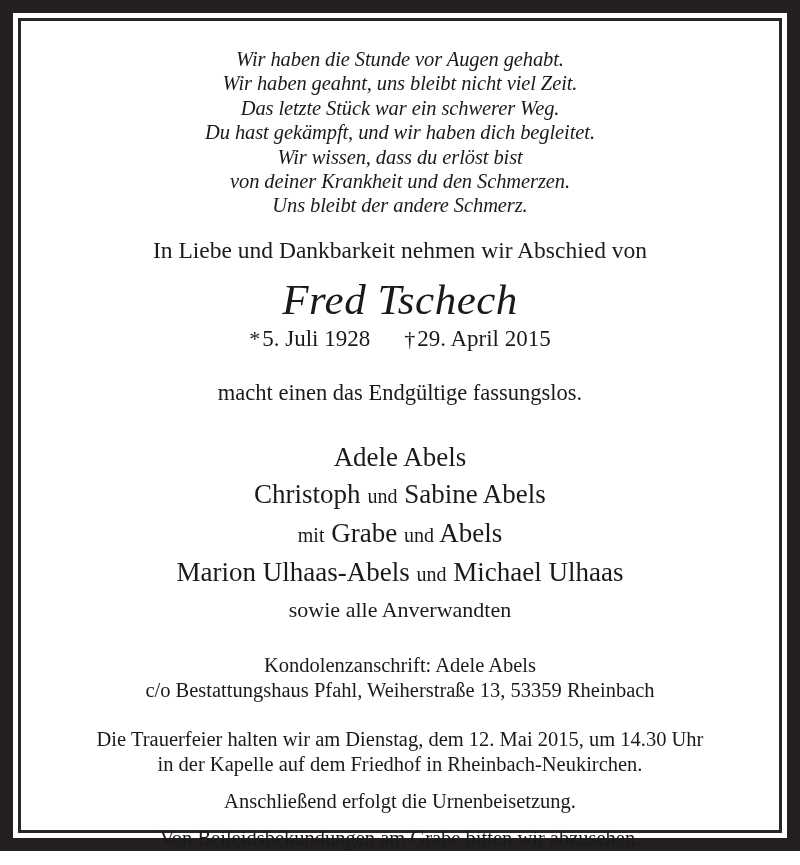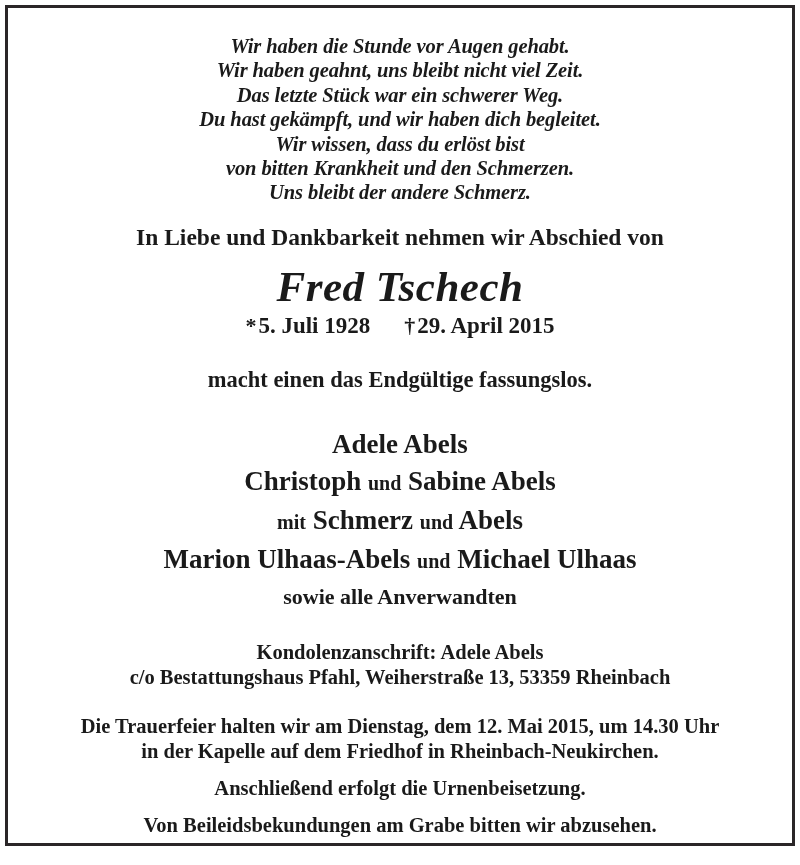--- a/index.html
+++ b/index.html
@@ -12,23 +12,23 @@
     font-family: "Liberation Serif", "DejaVu Serif", serif;
     color: #1a1a1a;
     -webkit-font-smoothing: antialiased;
   }
 
   .obituary-page {
     width: 800px;
     height: 851px;
     box-sizing: border-box;
     background: #231f20;      
+    padding: 13px;
     overflow: hidden;
     position: relative;
-    font-weight: bold;
   }
 
   .frame-gap {                 
     width: 100%;
     height: 100%;
     box-sizing: border-box;
     background: #ffffff;
     padding: 5px;
   }
 
@@ -136,40 +136,40 @@
   <div class="frame-gap">
     <div class="frame-rule">
       <div class="card-body">
 
         <div class="poem">
           <span class="poem-line">Wir haben die Stunde vor Augen gehabt.</span>
           <span class="poem-line">Wir haben geahnt, uns bleibt nicht viel Zeit.</span>
           <span class="poem-line">Das letzte Stück war ein schwerer Weg.</span>
           <span class="poem-line">Du hast gekämpft, und wir haben dich begleitet.</span>
           <span class="poem-line">Wir wissen, dass du erlöst bist</span>
-          <span class="poem-line">von bitten Krankheit und den Schmerzen.</span>
+          <span class="poem-line">von deiner Krankheit und den Schmerzen.</span>
           <span class="poem-line">Uns bleibt der andere Schmerz.</span>
         </div>
 
         <div class="dedication">In Liebe und Dankbarkeit nehmen wir Abschied von</div>
 
         <div class="deceased-name">Fred Tschech</div>
 
         <div class="life-dates">
           <span class="date-birth"><span class="sym">*</span><span>5. Juli 1928</span></span><span class="date-death"><span class="sym">†</span><span>29. April 2015</span></span>
         </div>
 
         <div class="quote">
           <span class="quote-line">macht einen das Endgültige fassungslos.</span>
         </div>
 
         <div class="survivors">
           <span class="survivor-line"><span>Adele Abels</span></span>
           <span class="survivor-line"><span>Christoph</span> <span class="conj">und</span> <span>Sabine Abels</span></span>
-          <span class="survivor-line"><span class="conj">mit</span> <span>Schmerz</span> <span class="conj">und</span> <span>Abels</span></span>
+          <span class="survivor-line"><span class="conj">mit</span> <span>Grabe</span> <span class="conj">und</span> <span>Abels</span></span>
           <span class="survivor-line"><span>Marion Ulhaas-Abels</span> <span class="conj">und</span> <span>Michael Ulhaas</span></span>
           <span class="survivor-line closing-line">sowie alle Anverwandten</span>
         </div>
 
         <div class="condolence">
           <span class="condolence-line">Kondolenzanschrift: Adele Abels</span>
           <span class="condolence-line">c/o Bestattungshaus Pfahl, Weiherstraße 13, 53359 Rheinbach</span>
         </div>
 
         <div class="funeral">

